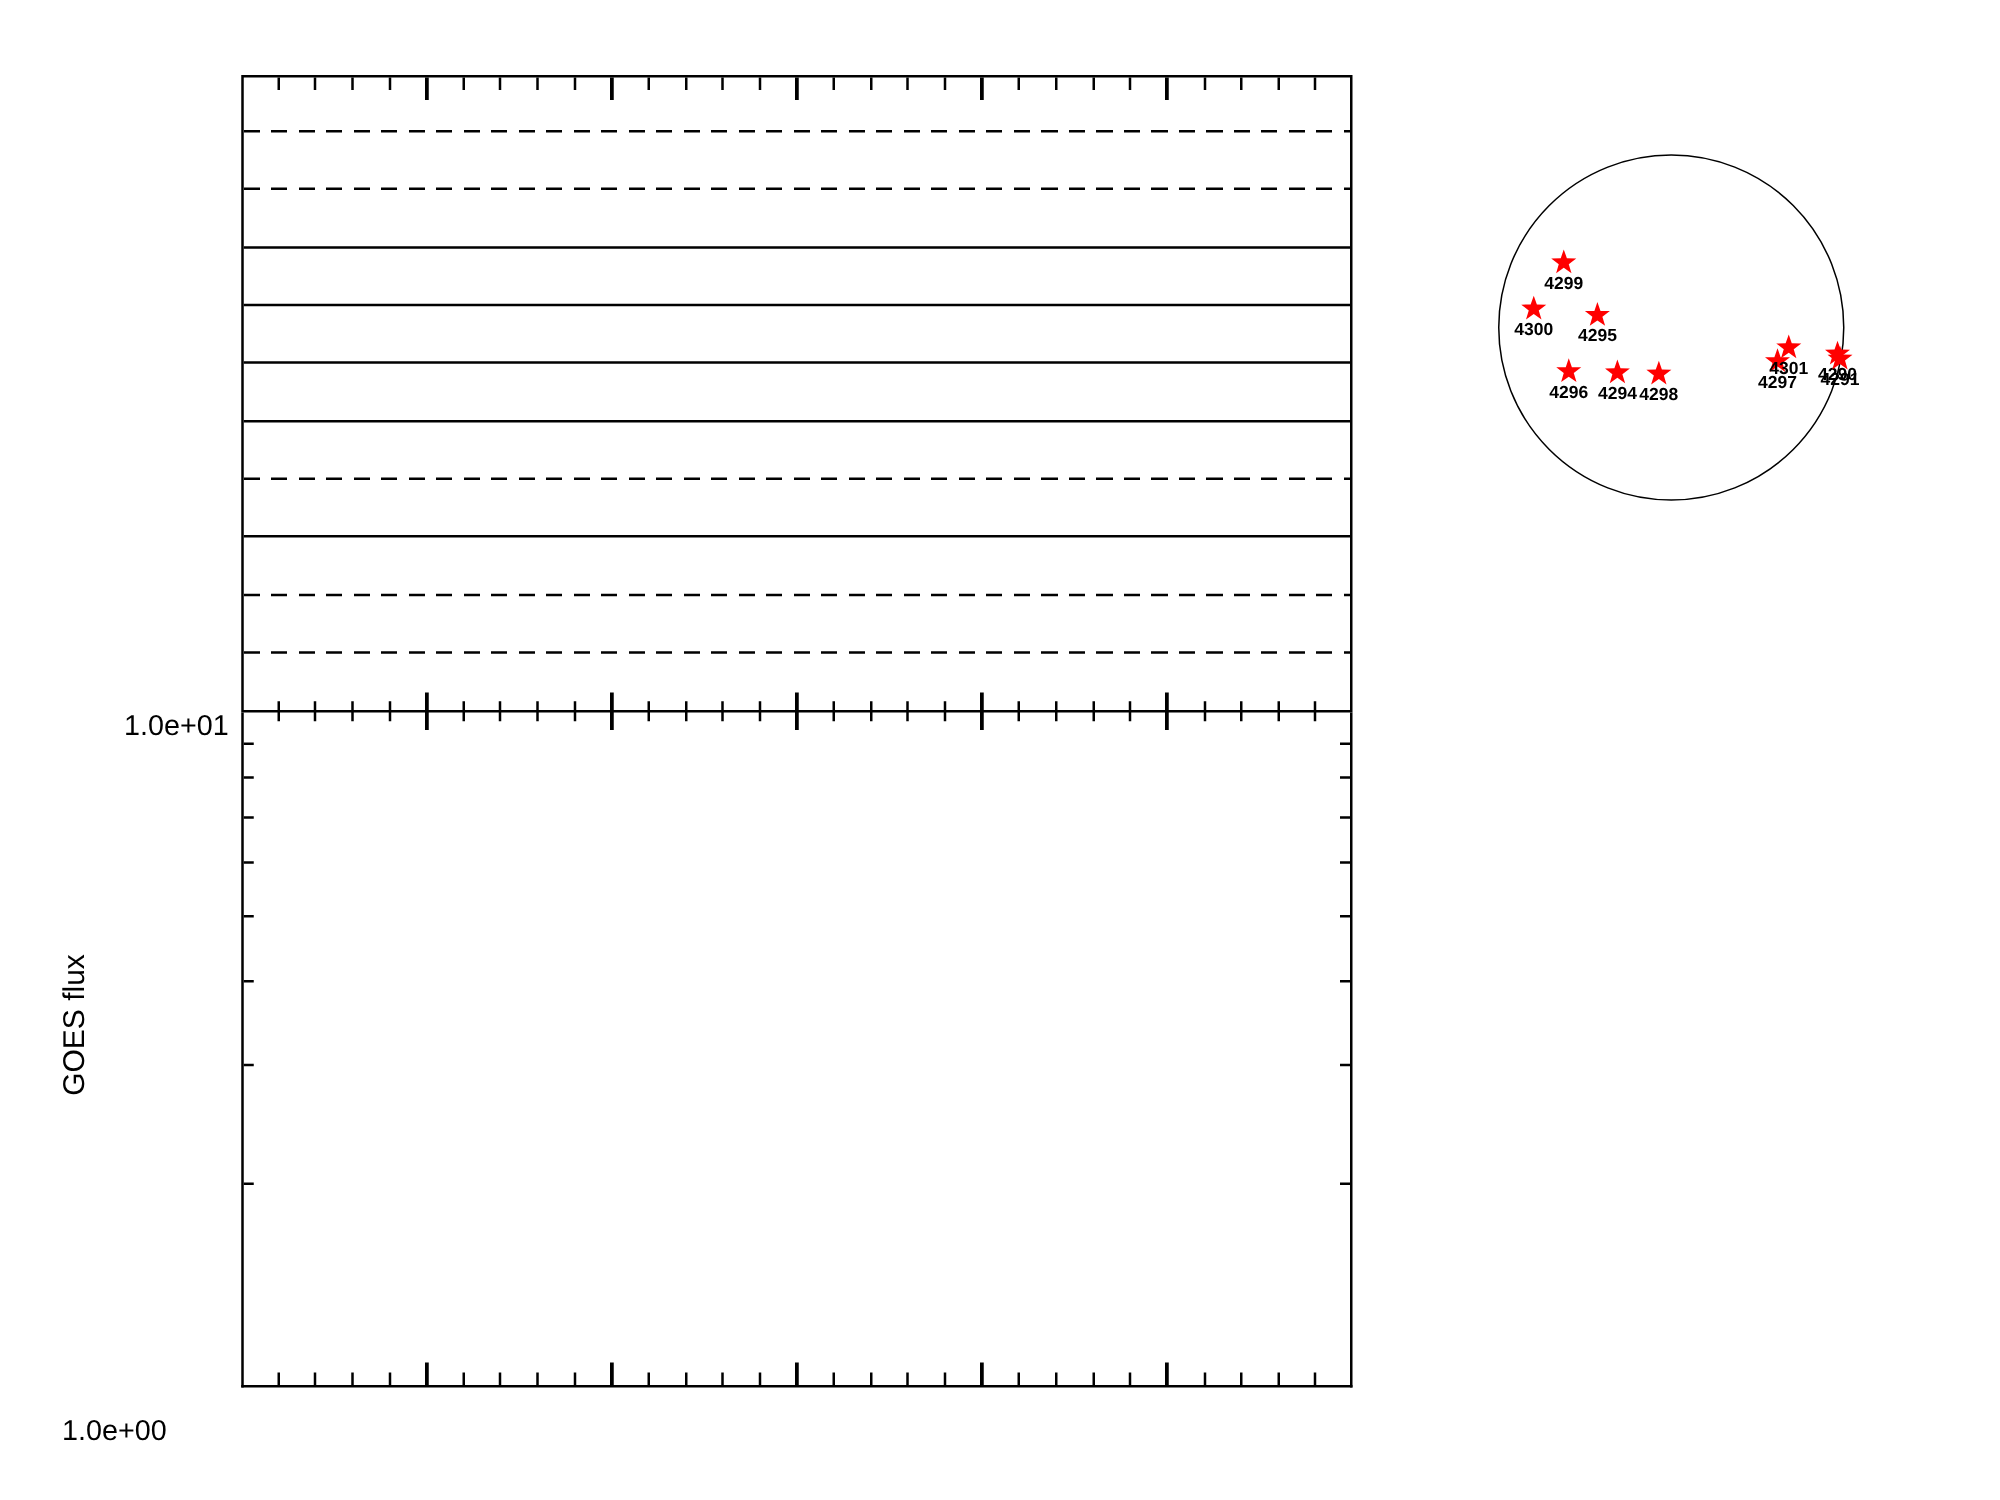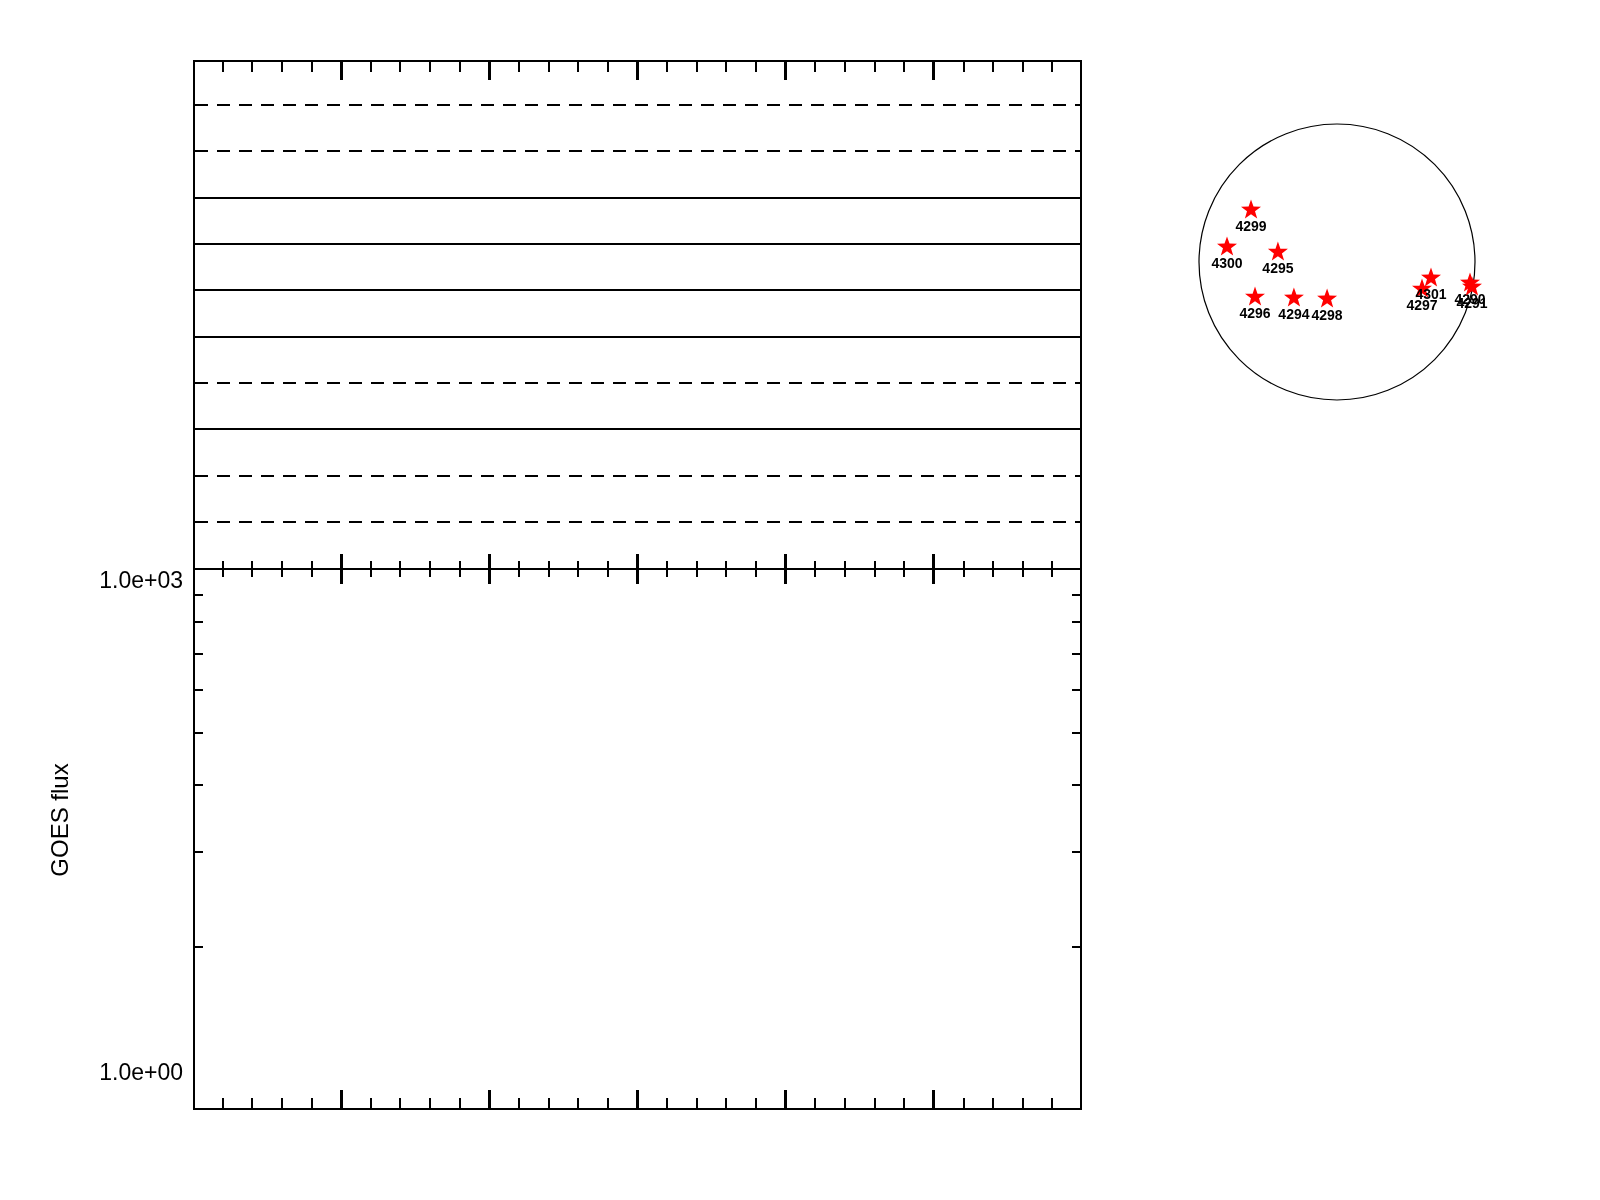--- a/index.html
+++ b/index.html
@@ -23,22 +23,22 @@
   .sun-svg text{font-family:"Liberation Sans",sans-serif;font-size:14px;font-weight:bold;fill:#000;}
 </style>
 </head>
 <body>
 
 <div class="canvas">
 
   <div class="panel top"></div>
   <div class="panel goes"></div>
 
-  <div class="ytick-label" style="top:568px;">1.0e+03</div>
-  <div class="ytick-label" style="top:1060px;">1.0e+00</div>
+  <div class="ytick-label" style="top:568px;">1.0e+01</div>
+  <div class="ytick-label" style="top:1132px;text-align:center;">1.0e+00</div>
 
   <div class="ylabel">GOES flux</div>
 
   <svg class="sun-svg" width="1600" height="1200" viewBox="0 0 1600 1200">
     <circle id="sun-limb" cx="1337" cy="262" r="138" fill="none" stroke="#000" stroke-width="1.2"></circle>
     <g id="sun-points">
         <path d="M1251.0,199.5 L1253.5,206.6 L1261.0,206.7 L1255.0,211.3 L1257.2,218.5 L1251.0,214.2 L1244.9,218.5 L1247.0,211.3 L1241.0,206.7 L1248.6,206.6 Z" fill="#ff0000"></path>
         <text x="1251.026" y="230.974" text-anchor="middle">4299</text>
         <path d="M1227.0,236.5 L1229.5,243.6 L1237.0,243.7 L1231.0,248.3 L1233.2,255.5 L1227.0,251.2 L1220.8,255.5 L1223.0,248.3 L1217.0,243.7 L1224.5,243.6 Z" fill="#ff0000"></path>
         <text x="1227.014" y="267.95799999999997" text-anchor="middle">4300</text>

